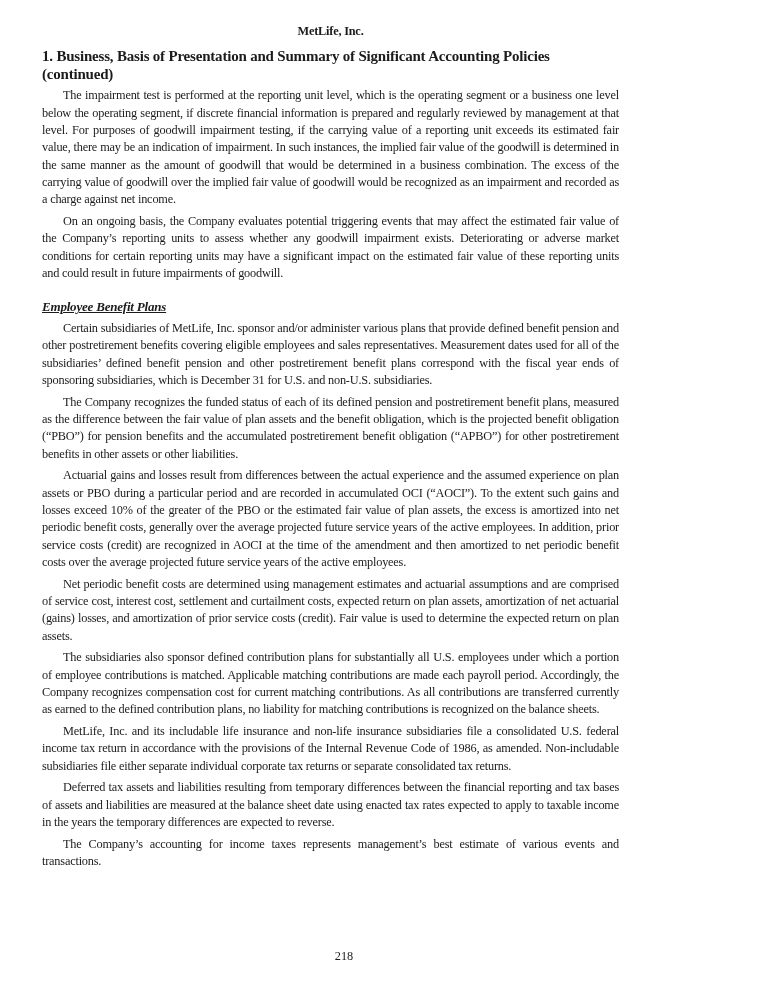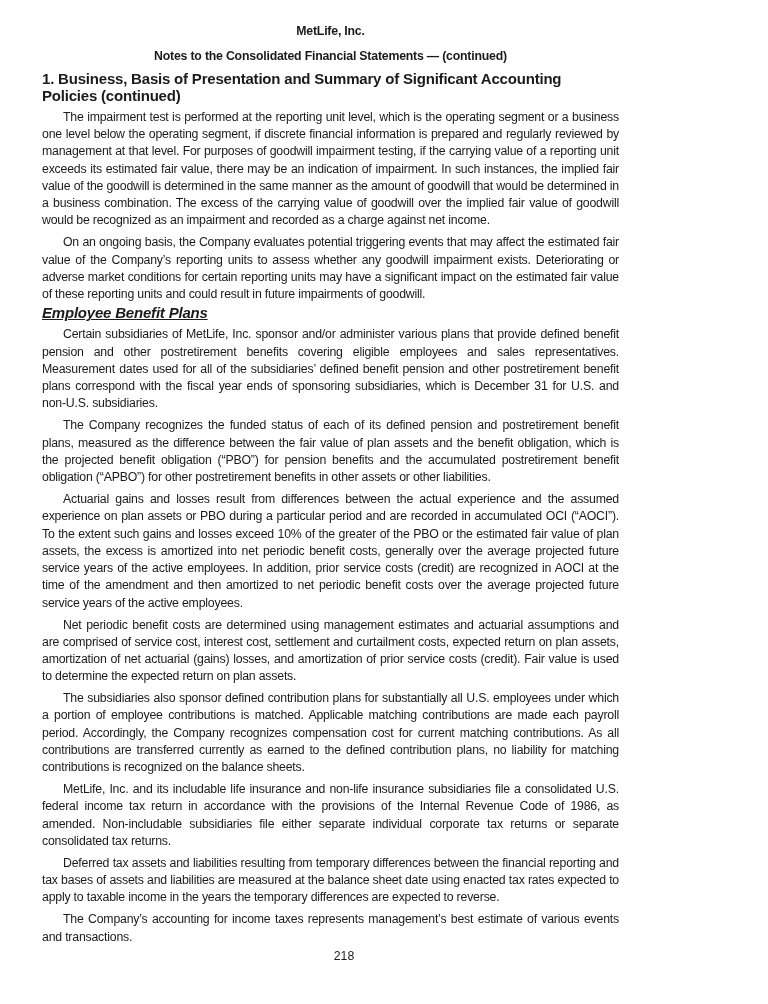--- a/index.html
+++ b/index.html
@@ -7,21 +7,21 @@
     padding: 0;
     background: #ffffff;
   }
   .page {
     position: relative;
     width: 676px;
     height: 1004px;
     box-sizing: border-box;
     background: #ffffff;
     color: #1b1b1b;
-    font-family: Liberation Sans, sans-serif;
+    font-family: Liberation Serif, serif;
     font-size: 12.3px;
     line-height: 17.3px;
     letter-spacing: -0.2px;
     padding: 23px 57px 0 42px;
     overflow: hidden;
   }
   .doc-title {
     text-align: center;
     font-weight: bold;
     margin: 0 0 8px 0;
@@ -38,41 +38,40 @@
   }
   p.body-para {
     margin: 4.5px 0 0 0;
     text-align: justify;
     text-indent: 21px;
   }
   h3.subheading {
     font-weight: bold;
     font-style: italic;
     text-decoration: underline;
-    font-size: 15px;
-    margin: 1px 0 2px 0;
+    font-size: 13px;
+    margin: 16px 0 2px 0;
     line-height: 17.3px;
   }
   .page-footer {
     position: absolute;
     left: 12px;
     right: 0;
     top: 948px;
     text-align: center;
     letter-spacing: 0;
   }
 </style>
 </head>
 <body>
 
 <div class="page">
 
   <header>
     <div class="doc-title">MetLife, Inc.</div>
-    <div class="doc-subtitle">Notes to the Consolidated Financial Statements — (continued)</div>
     <div class="section-heading">1. Business, Basis of Presentation and Summary of Significant Accounting Policies (continued)</div>
   </header>
 
   <main>
     <p class="body-para">The impairment test is performed at the reporting unit level, which is the operating segment or a business one level below the operating segment, if discrete financial information is prepared and regularly reviewed by management at that level. For purposes of goodwill impairment testing, if the carrying value of a reporting unit exceeds its estimated fair value, there may be an indication of impairment. In such instances, the implied fair value of the goodwill is determined in the same manner as the amount of goodwill that would be determined in a business combination. The excess of the carrying value of goodwill over the implied fair value of goodwill would be recognized as an impairment and recorded as a charge against net income.</p>
     <p class="body-para">On an ongoing basis, the Company evaluates potential triggering events that may affect the estimated fair value of the Company’s reporting units to assess whether any goodwill impairment exists. Deteriorating or adverse market conditions for certain reporting units may have a significant impact on the estimated fair value of these reporting units and could result in future impairments of goodwill.</p>
 
     <h3 class="subheading">Employee Benefit Plans</h3>
 
     <p class="body-para">Certain subsidiaries of MetLife, Inc. sponsor and/or administer various plans that provide defined benefit pension and other postretirement benefits covering eligible employees and sales representatives. Measurement dates used for all of the subsidiaries’ defined benefit pension and other postretirement benefit plans correspond with the fiscal year ends of sponsoring subsidiaries, which is December 31 for U.S. and non-U.S. subsidiaries.</p>

